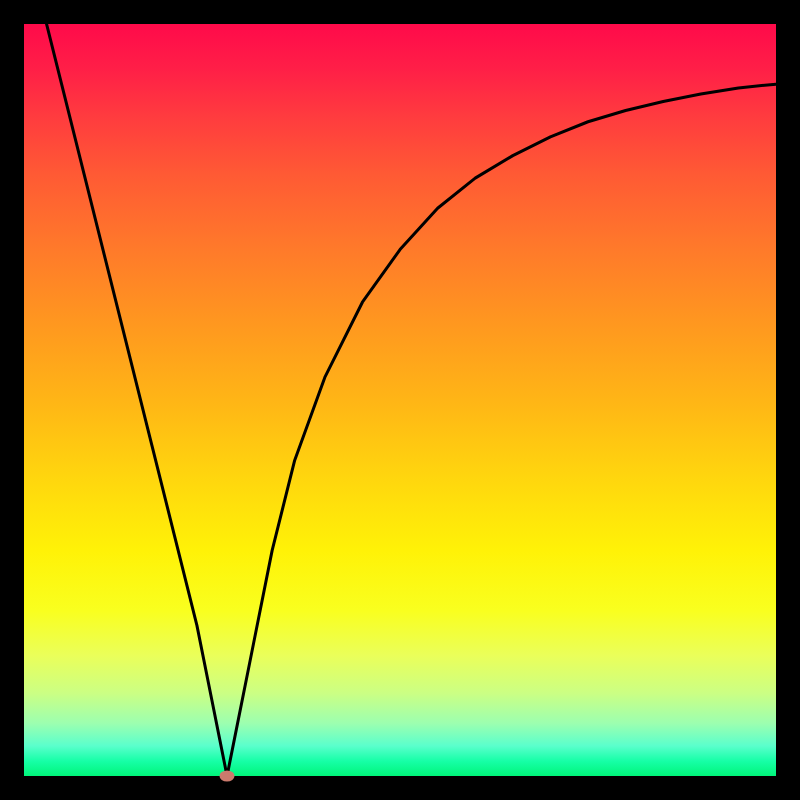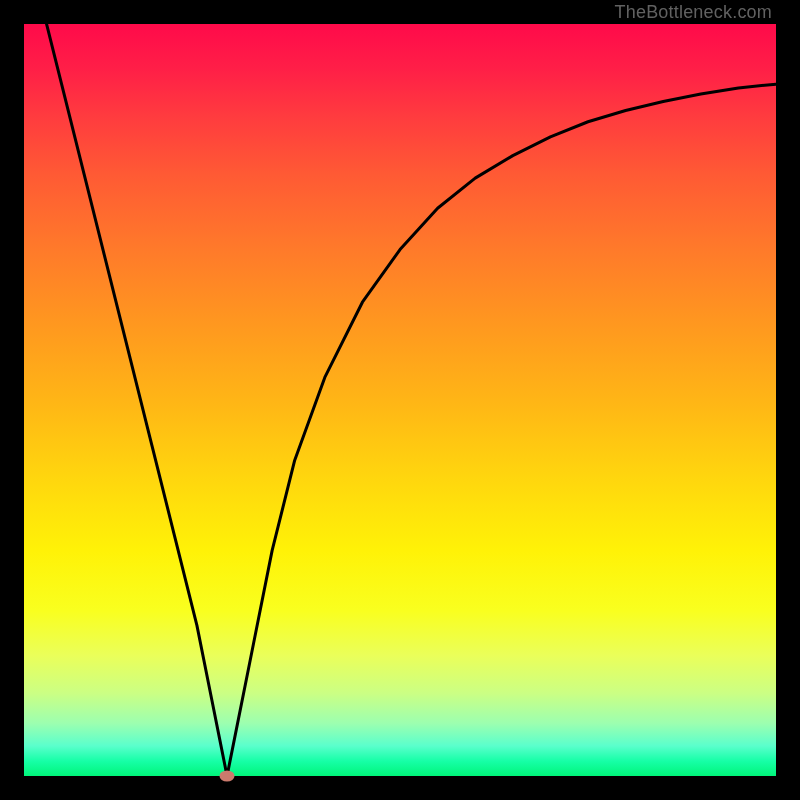--- a/index.html
+++ b/index.html
@@ -72,14 +72,13 @@
 </head>
 <body>
 
 <div class="frame">
   <div class="plot-area">
     <svg class="curve-svg" viewBox="0 0 752 752" preserveAspectRatio="none">
       <path id="curve-path" fill="none" stroke="#000" stroke-width="3" stroke-linejoin="round" stroke-linecap="round" d="M15.04 -30.08 L37.60 60.16 L60.16 150.40 L82.72 240.64 L105.28 330.88 L127.84 421.12 L150.40 511.36 L172.96 601.60 L188.00 676.80 L195.52 714.40 L203.04 752.00 L210.56 714.40 L225.60 639.20 L248.16 526.40 L270.72 436.16 L300.80 353.44 L338.40 278.24 L376.00 225.60 L413.60 184.24 L451.20 154.16 L488.80 131.60 L526.40 112.80 L564.00 97.76 L601.60 86.48 L639.20 77.46 L676.80 69.94 L714.40 63.92 L752.00 60.16"></path>
     </svg>
     <div class="marker" id="min-marker" style="left: 203.04px; top: 752px;"></div>
   </div>
-  <div class="attribution">TheBottleneck.com</div>
 </div>
 
 </body></html>

